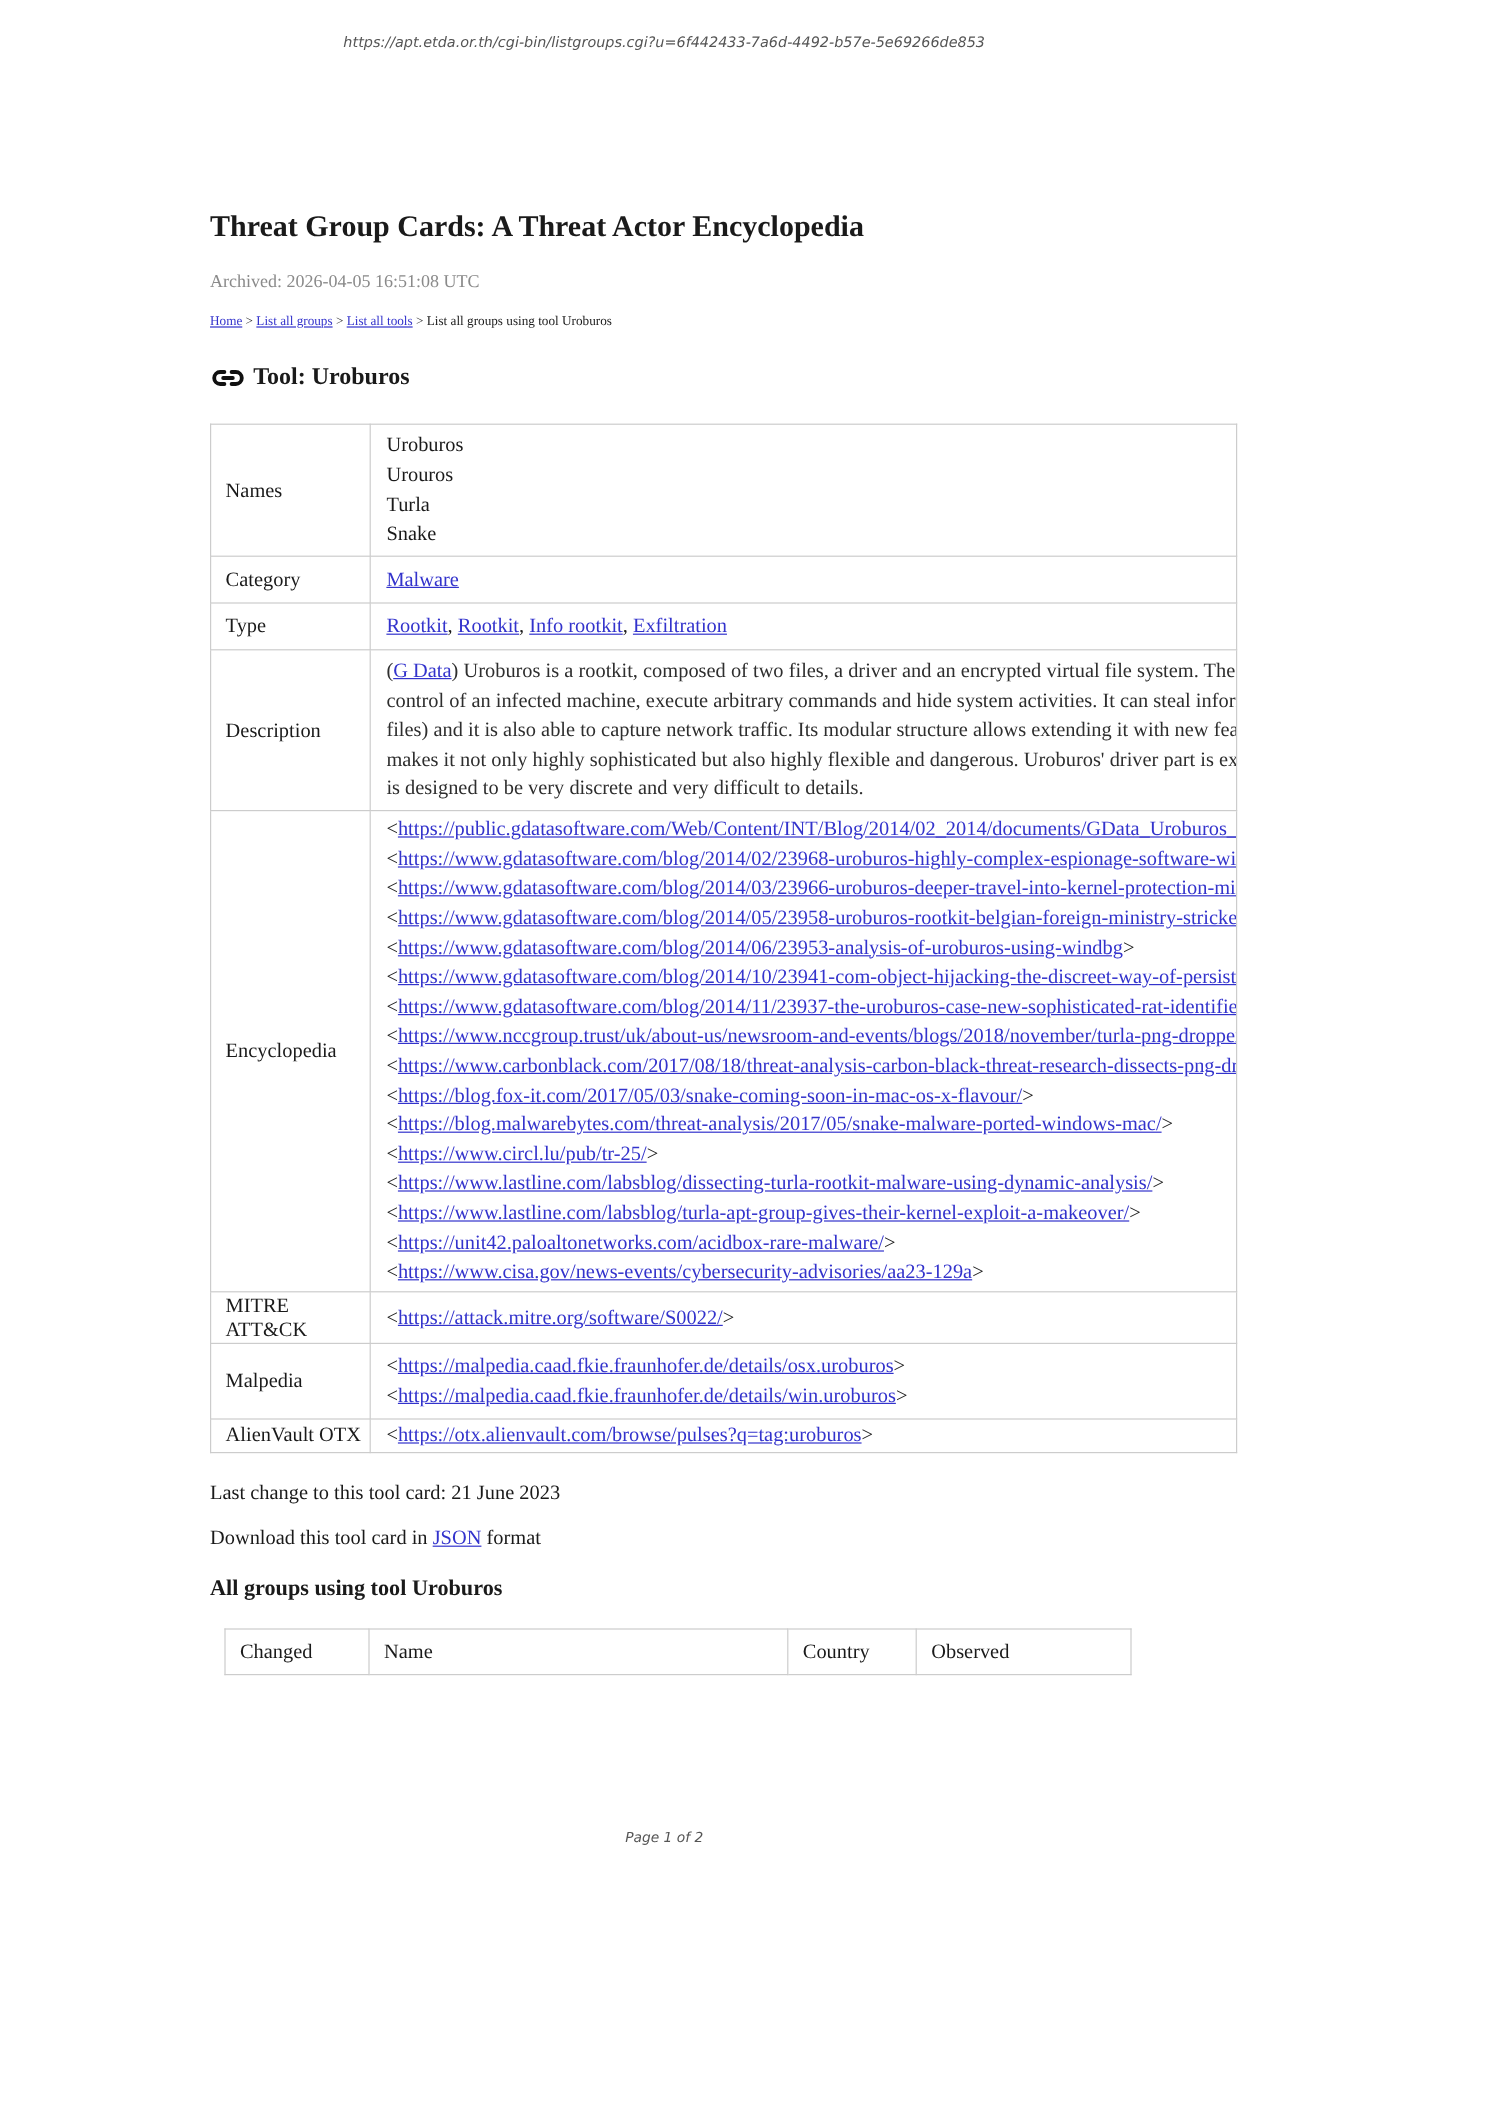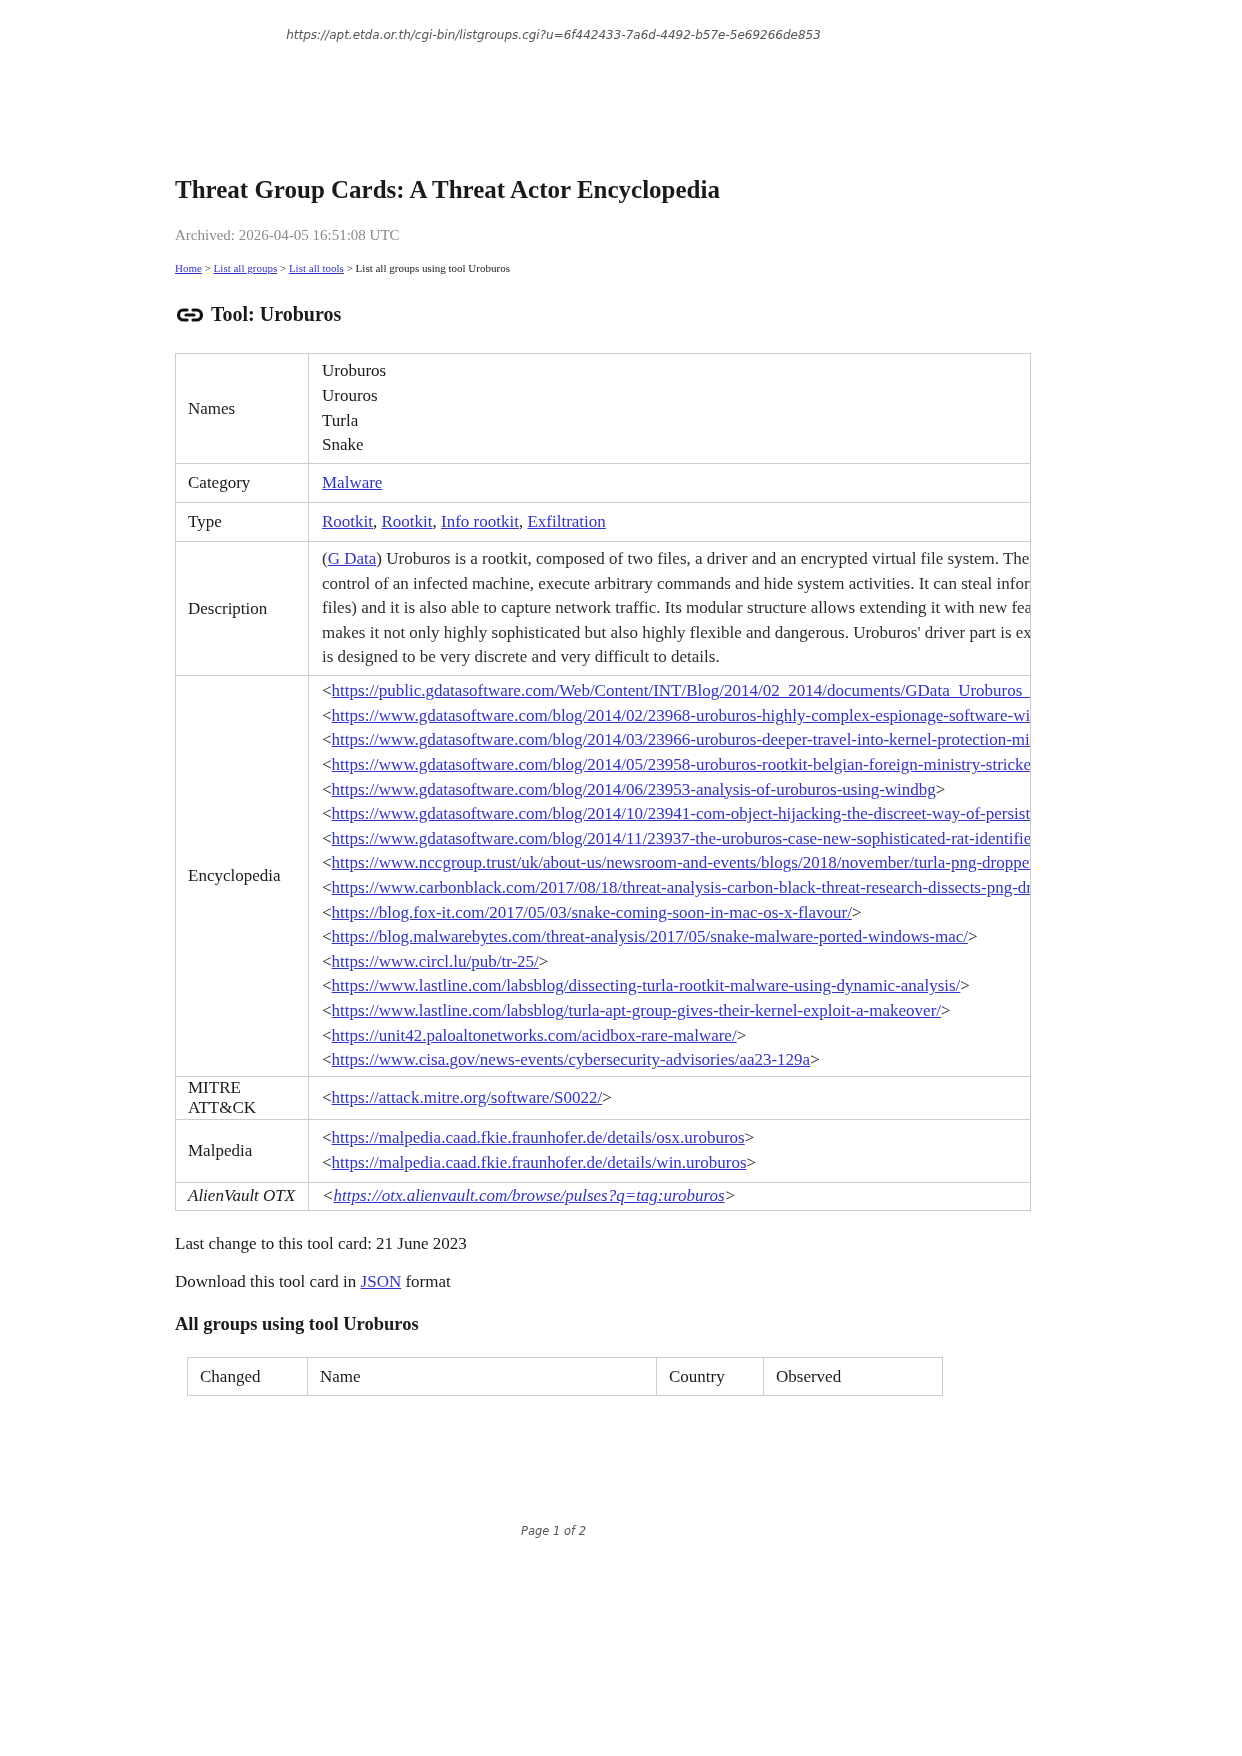--- a/index.html
+++ b/index.html
@@ -36,21 +36,21 @@
   }
   table.card td{
     border:1px solid var(--border);vertical-align:middle;overflow:hidden;
   }
   td.lbl{width:133px;padding-left:12px;}
   td.val{padding-left:13px;}
   .line{white-space:nowrap;line-height:24.6px;}
   .desc .line{color:#2e2e2e;}
   tr.r-names{height:110px;} tr.r-cat{height:39px;} tr.r-type{height:39px;}
   tr.r-desc{height:134px;} tr.r-info{height:401px;} tr.r-mitre{height:39px;}
-  tr.r-malp{height:63px;} tr.r-otx{height:23px;font-style:italic;}
+  tr.r-malp{height:63px;} tr.r-otx{height:23px;}
   .last-change{top:1234px;left:175px;font-size:17px;}
   .download{top:1272px;left:175px;font-size:17px;}
   .groups-heading{top:1314px;left:175px;font-size:18.5px;font-weight:bold;text-align:right;}
   table.groups{
     top:1357px;left:175px;border-collapse:collapse;table-layout:fixed;
     width:755px;font-size:17px;margin-left:12px;
   }
   table.groups th{
     border:1px solid var(--border);height:38px;text-align:left;
     font-weight:normal;padding-left:12px;vertical-align:middle;

